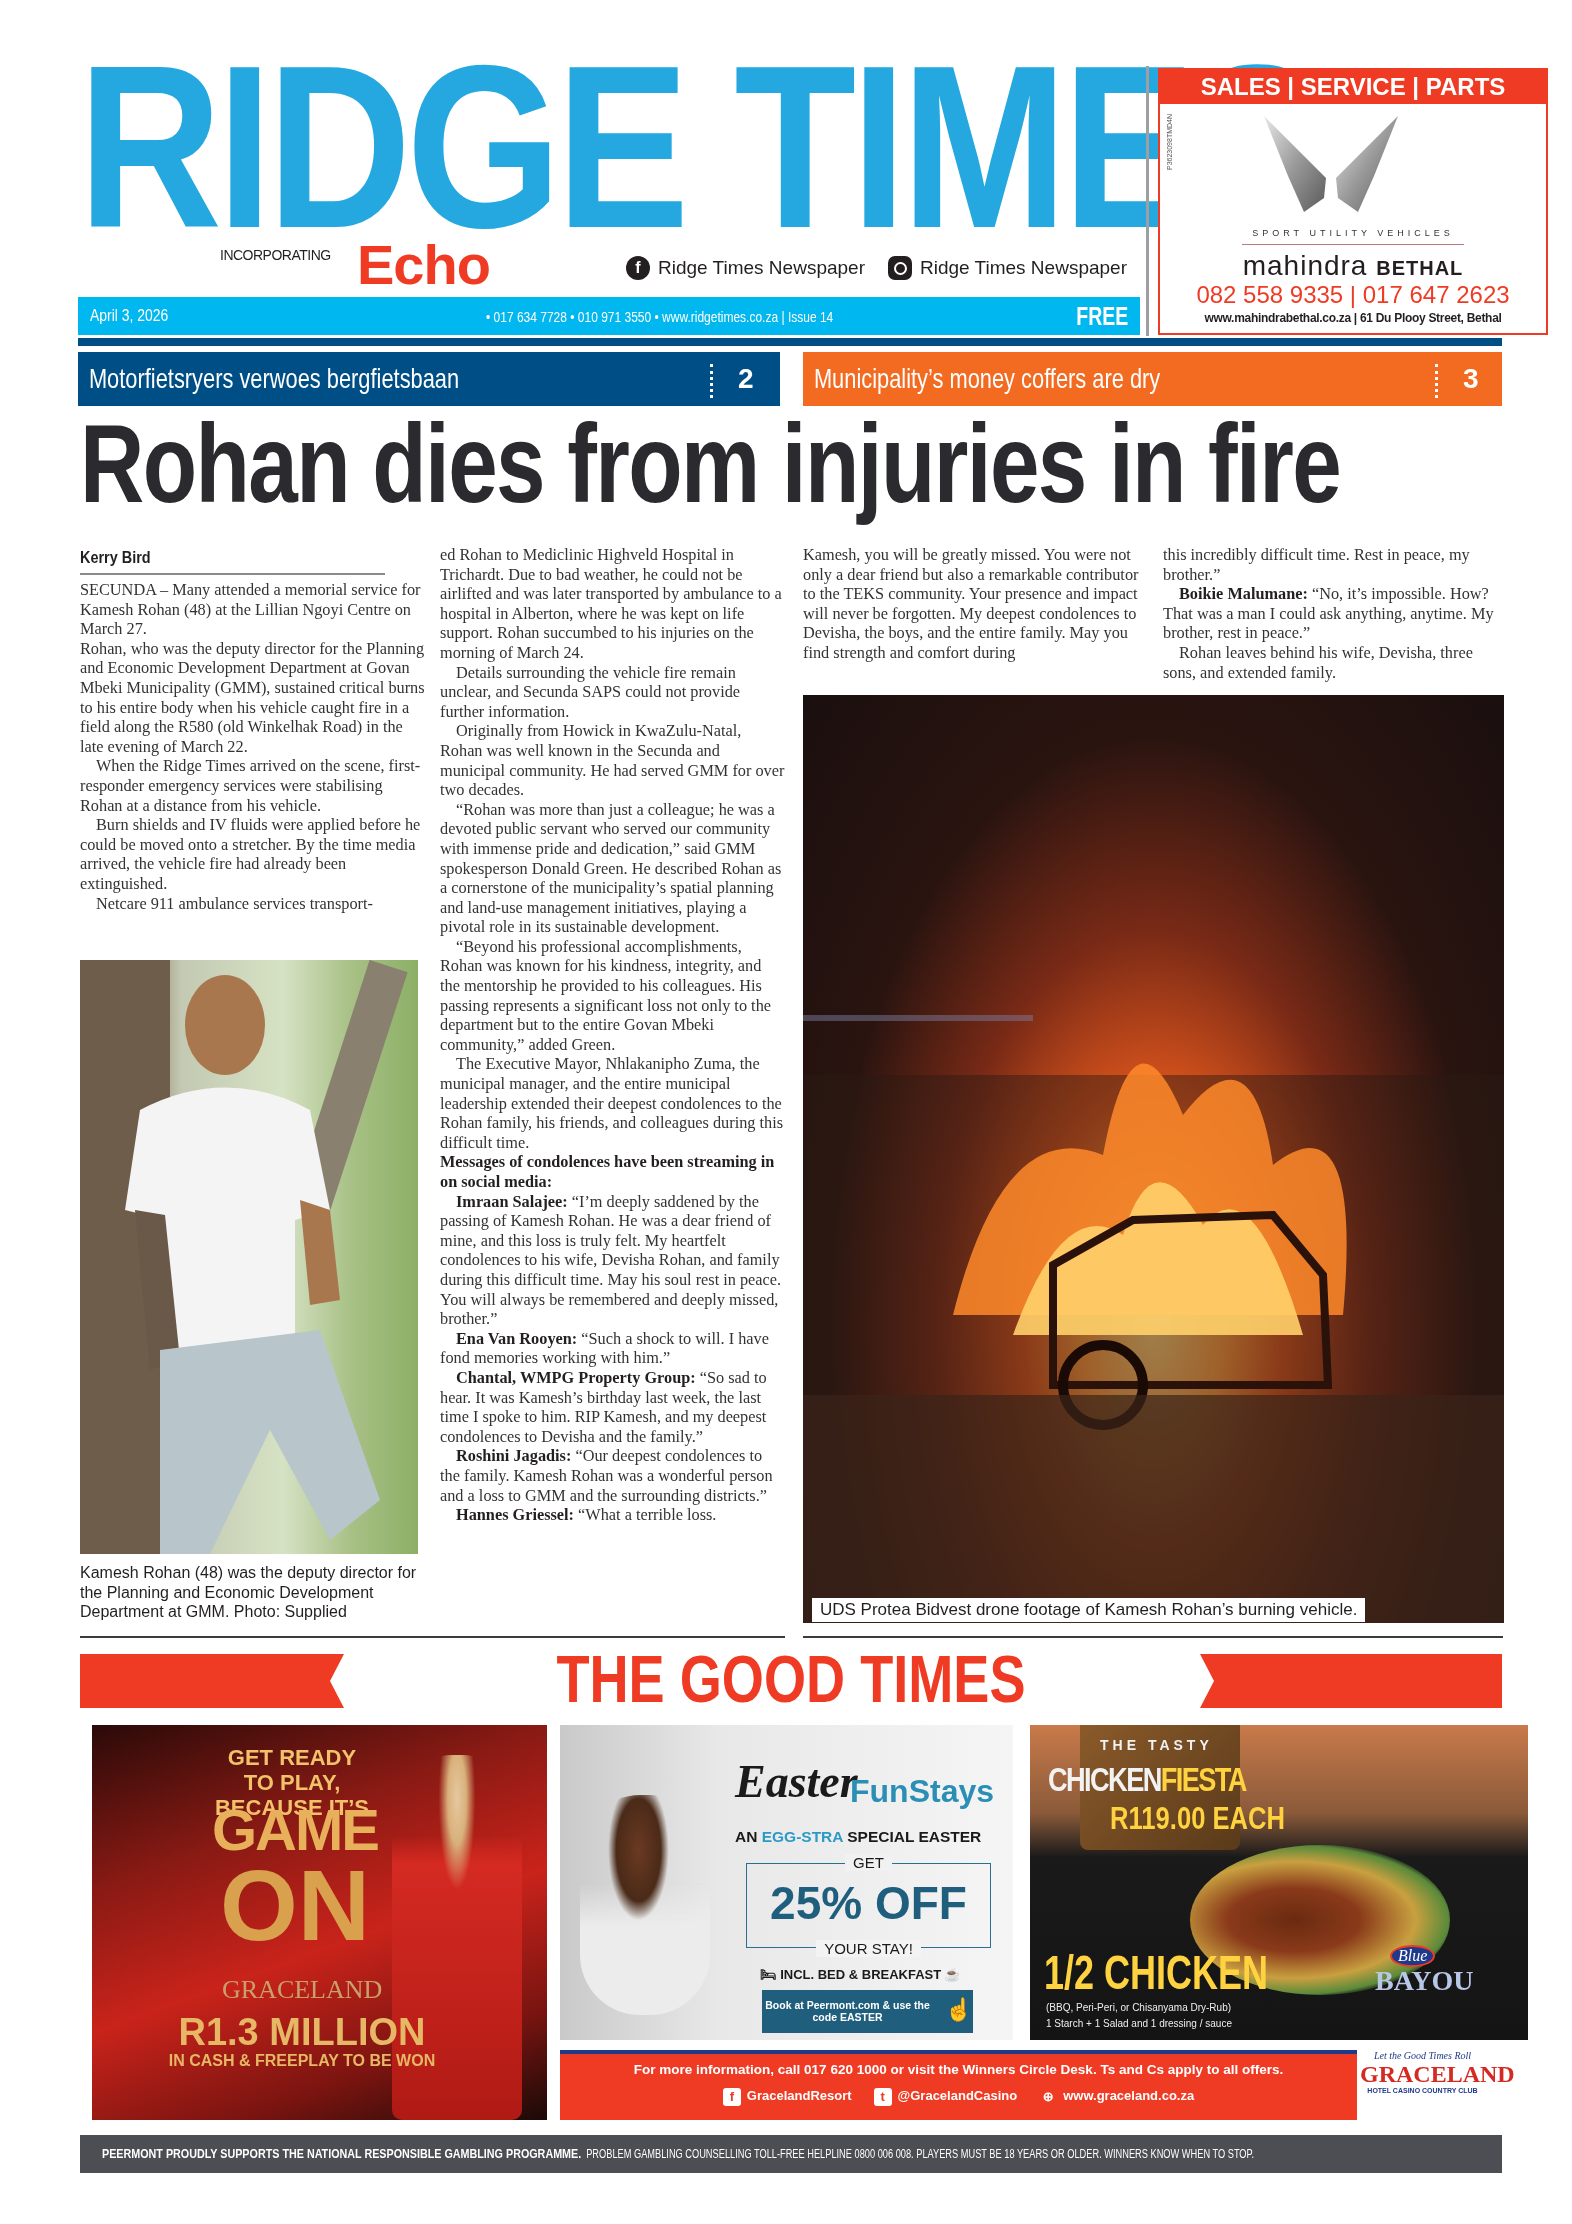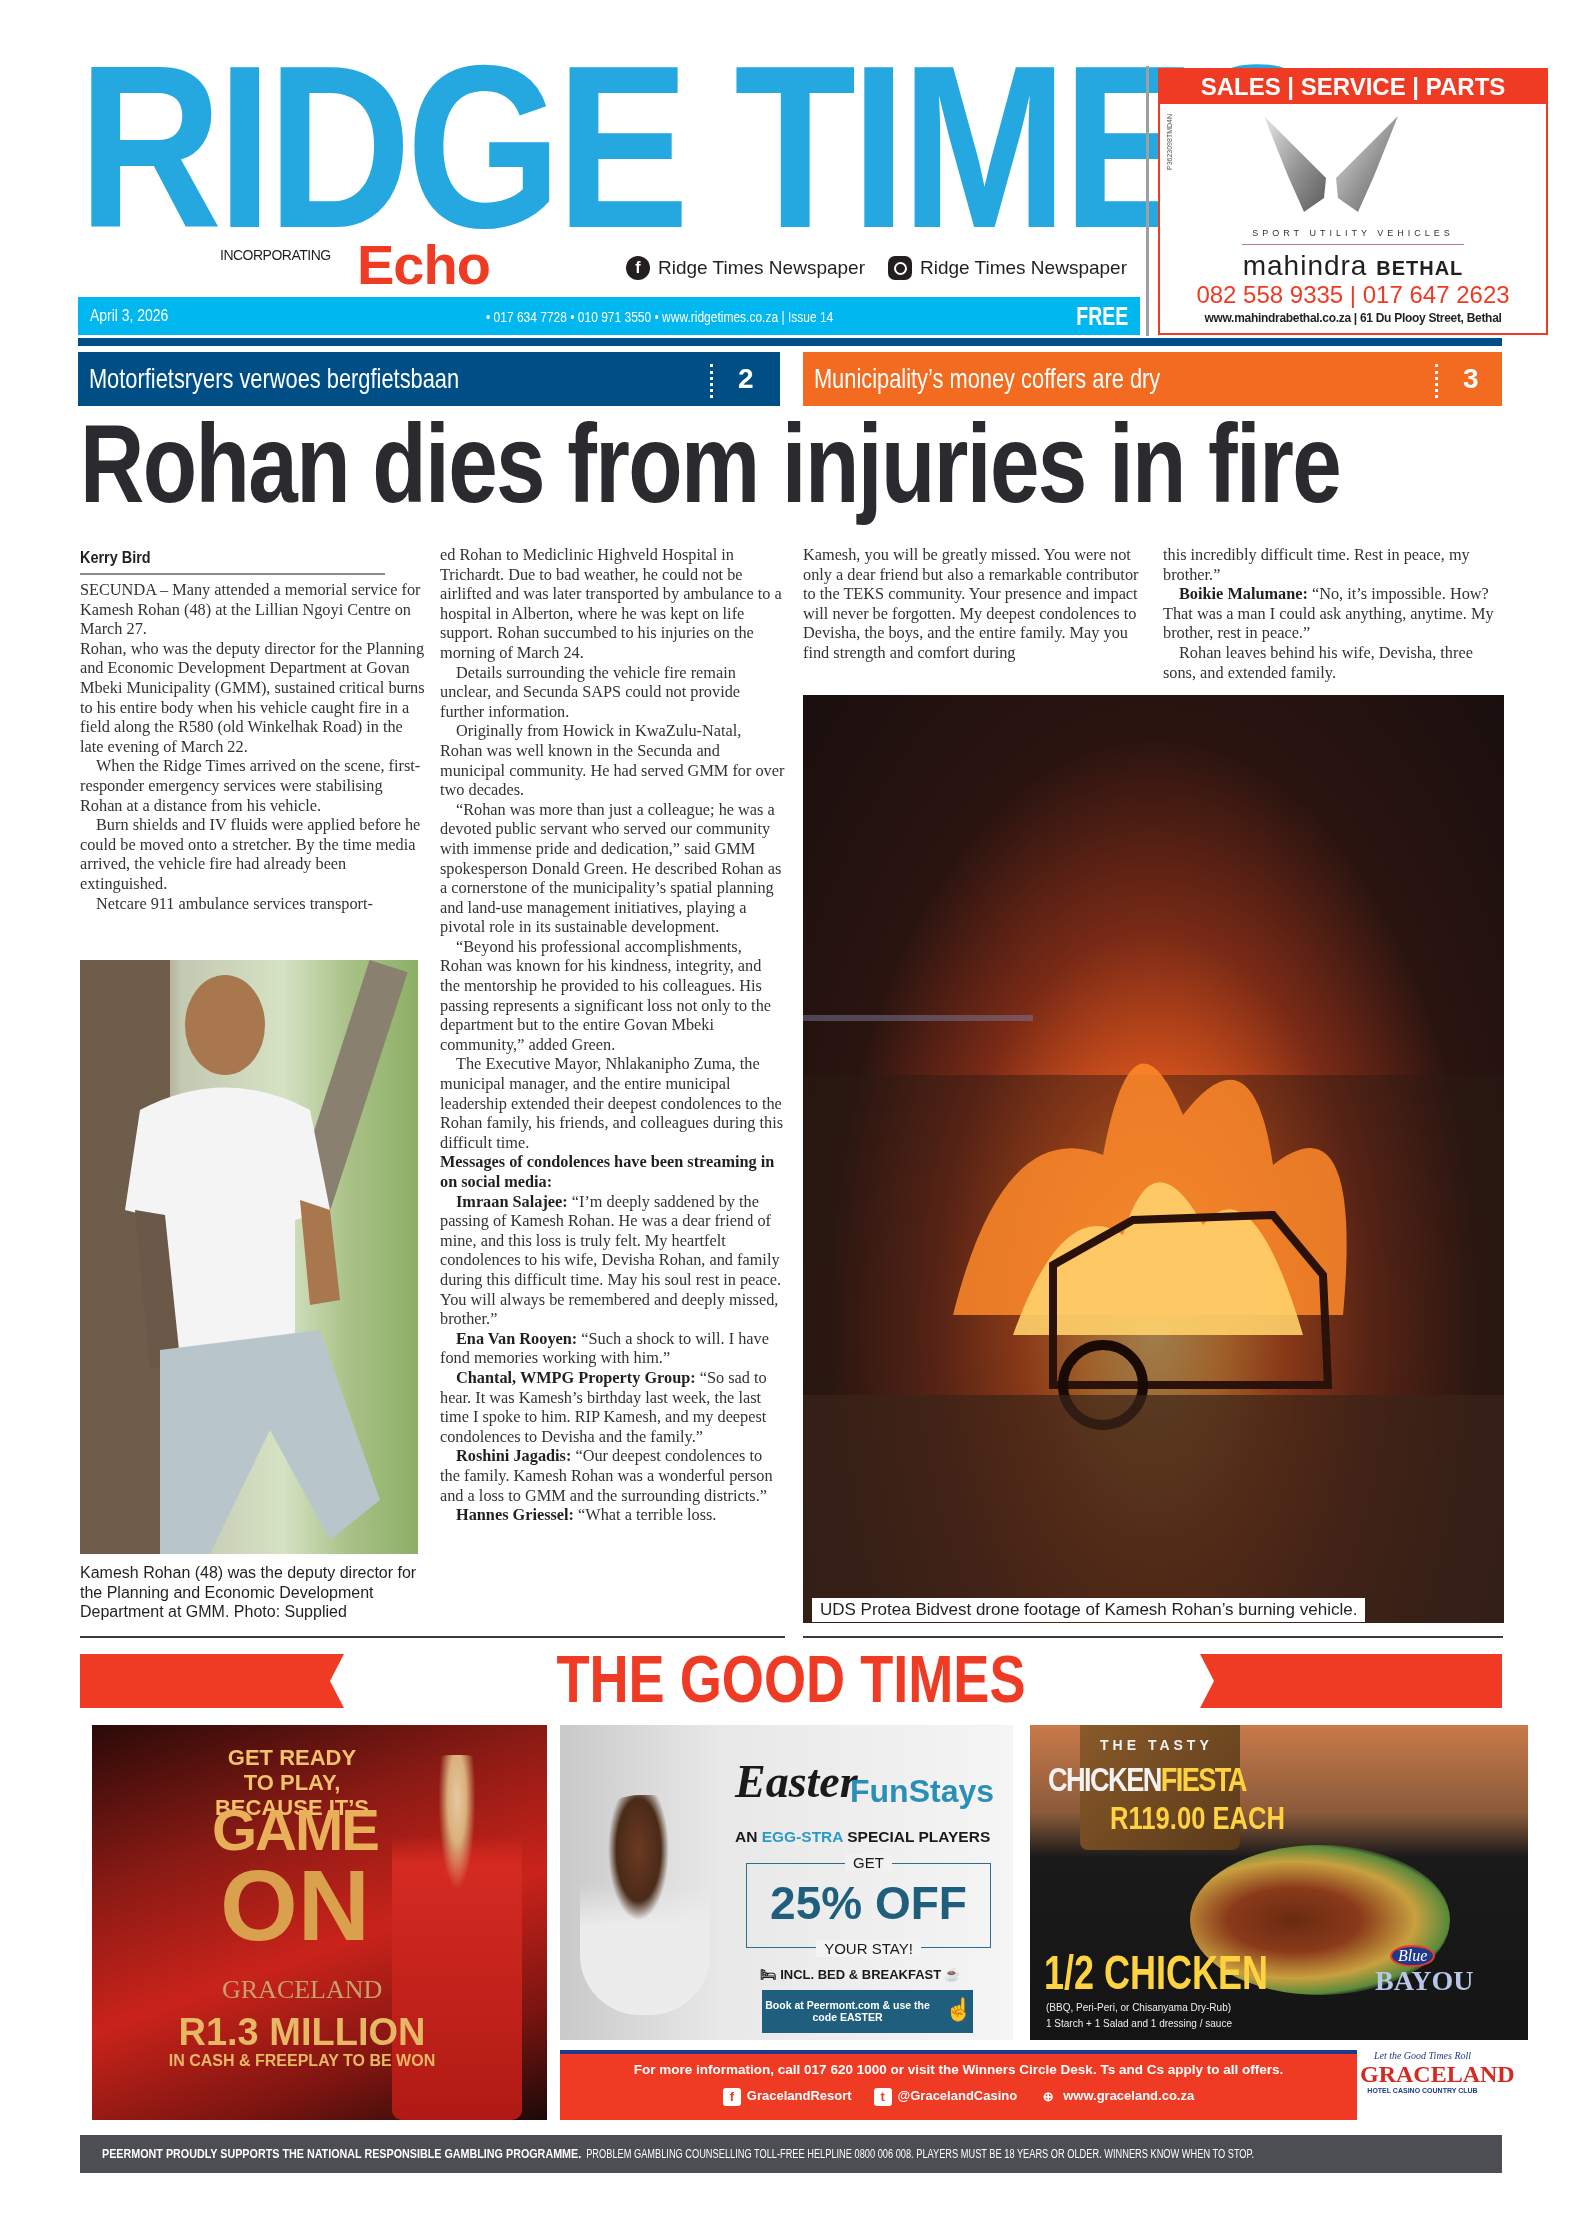--- a/index.html
+++ b/index.html
@@ -260,21 +260,21 @@
   <div class="t3">ON</div>
   <div class="brand">GRACELAND</div>
   <div class="prize">R1.3 MILLION</div>
   <div class="prize-sub">IN CASH &amp; FREEPLAY TO BE WON</div>
 </div>
 
 <div class="abs ad-box ad-easter">
   <div class="woman"></div>
   <div class="script">Easter</div>
   <div class="fun">FunStays</div>
-  <div class="tag"><span style="color:#1a1a1a">AN </span><span>EGG-STRA</span><span style="color:#1a1a1a"> SPECIAL PLAYERS</span></div>
+  <div class="tag"><span style="color:#1a1a1a">AN </span><span>EGG-STRA</span><span style="color:#1a1a1a"> SPECIAL EASTER</span></div>
   <div class="offer-box">
     <div class="get"><span>GET</span></div>
     <div class="pct">25% OFF</div>
     <div class="stay"><span>YOUR STAY!</span></div>
   </div>
   <div class="incl"><span>🛏 </span><span>INCL. BED &amp; BREAKFAST</span><span> ☕</span></div>
   <div class="book">Book at Peermont.com &amp; use the code EASTER</div>
   <span class="abs" style="left:385px; top:272px; color:#fff; font-size:22px;">☝</span>
 </div>
 

